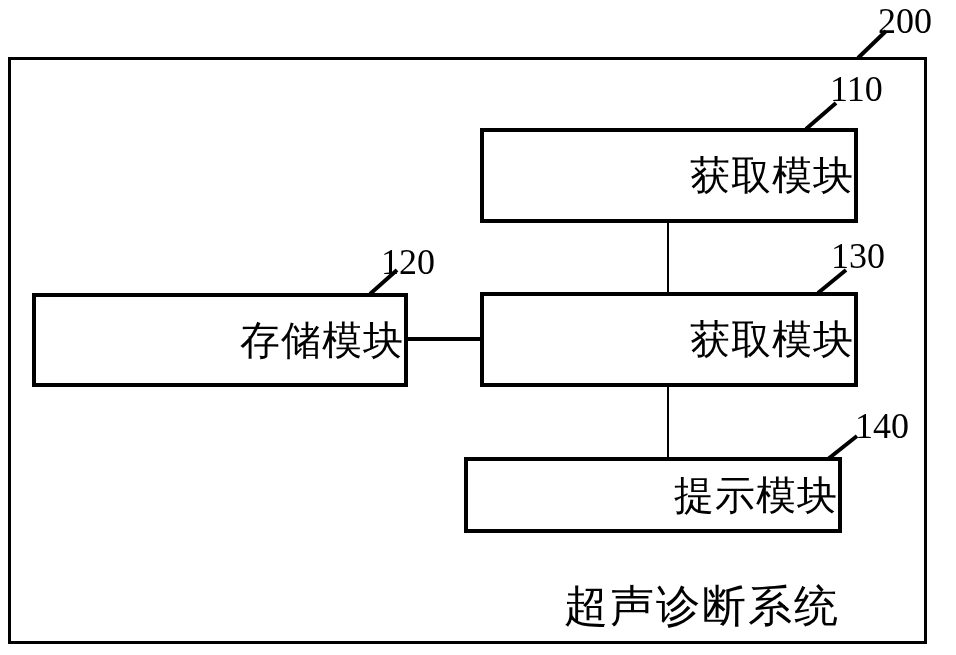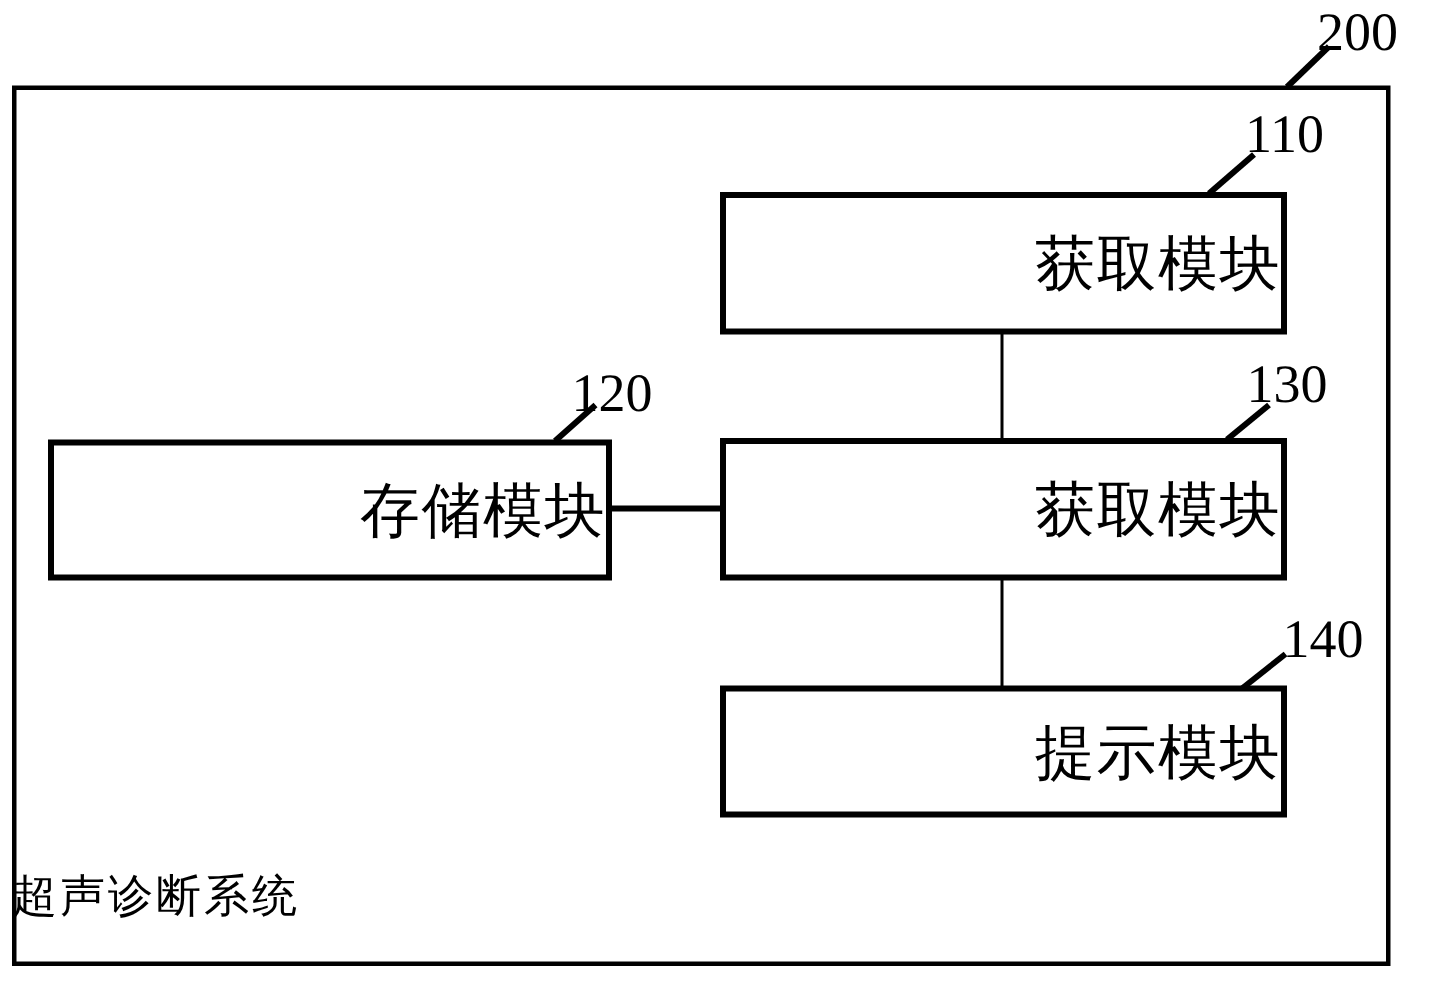--- a/index.html
+++ b/index.html
@@ -26,21 +26,21 @@
     display: flex;
     align-items: center;
     justify-content: flex-end;
     font-size: 40px;
     letter-spacing: 1px;
     background: #ffffff;
   }
   .m110 { left: 480px; top: 128px; width: 378px; height: 95px; }
   .m120 { left: 32px;  top: 293px; width: 376px; height: 94px; }
   .m130 { left: 480px; top: 292px; width: 378px; height: 95px; }
-  .m140 { left: 480px; top: 457px; width: 378px; height: 88px; }
+  .m140 { left: 464px; top: 457px; width: 378px; height: 76px; }
   .ref {
     position: absolute;
     font-size: 36px;
     line-height: 1;
     white-space: nowrap;
   }
   .ref100 { left: 878px; top: 3px; }
   .ref110 { left: 830px; top: 71px; }
   .ref120 { left: 381px; top: 244px; }
   .ref130 { left: 831px; top: 238px; }
@@ -53,22 +53,22 @@
   .leaders {
     position: absolute;
     left: 0; top: 0;
     width: 956px; height: 655px;
     pointer-events: none;
   }
   .system-title {
     position: absolute;
     left: 8px; top: 577px;
     width: 832px;
-    text-align: left;
-    font-size: 30px;
+    text-align: right;
+    font-size: 44px;
     letter-spacing: 2px;
   }
 </style>
 </head>
 <body>
 
 <div class="canvas">
 
   <div class="outer-box"></div>
 

